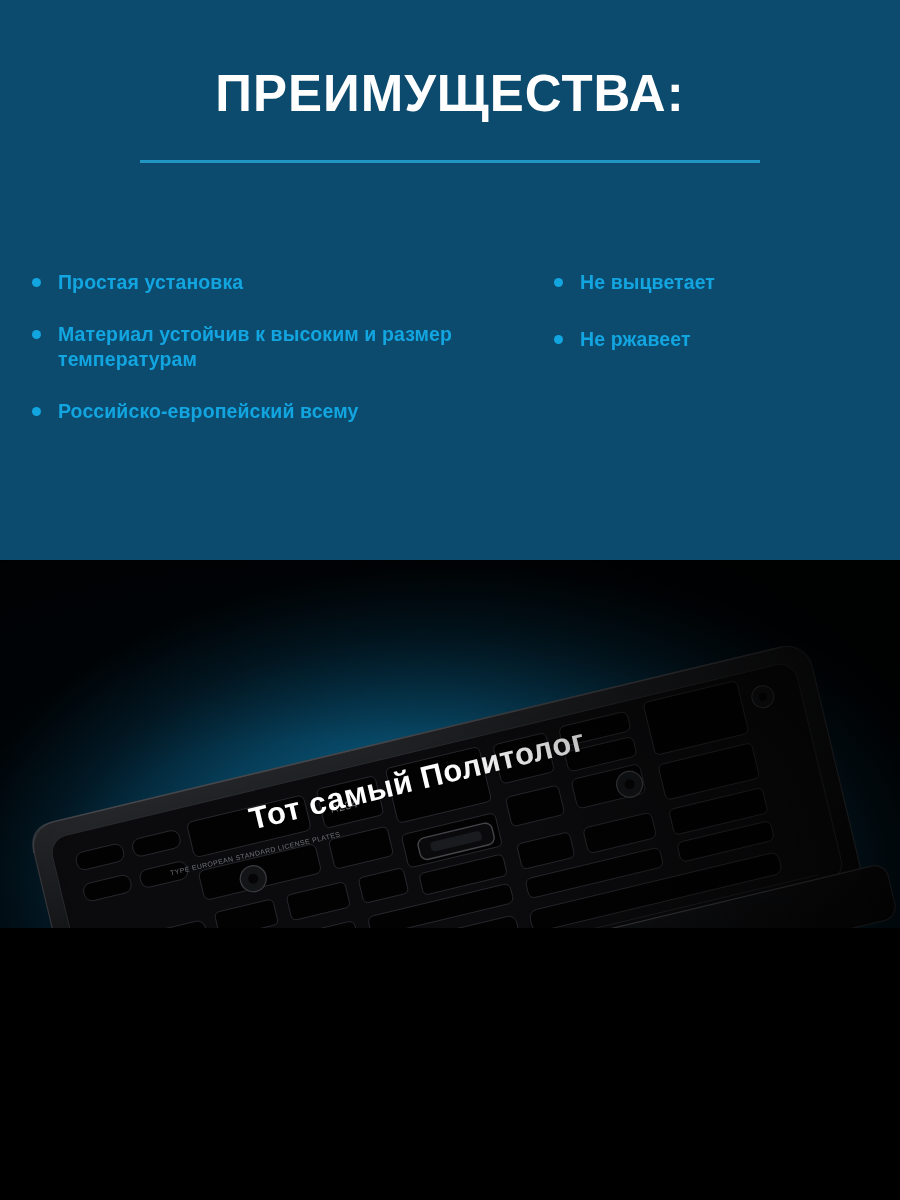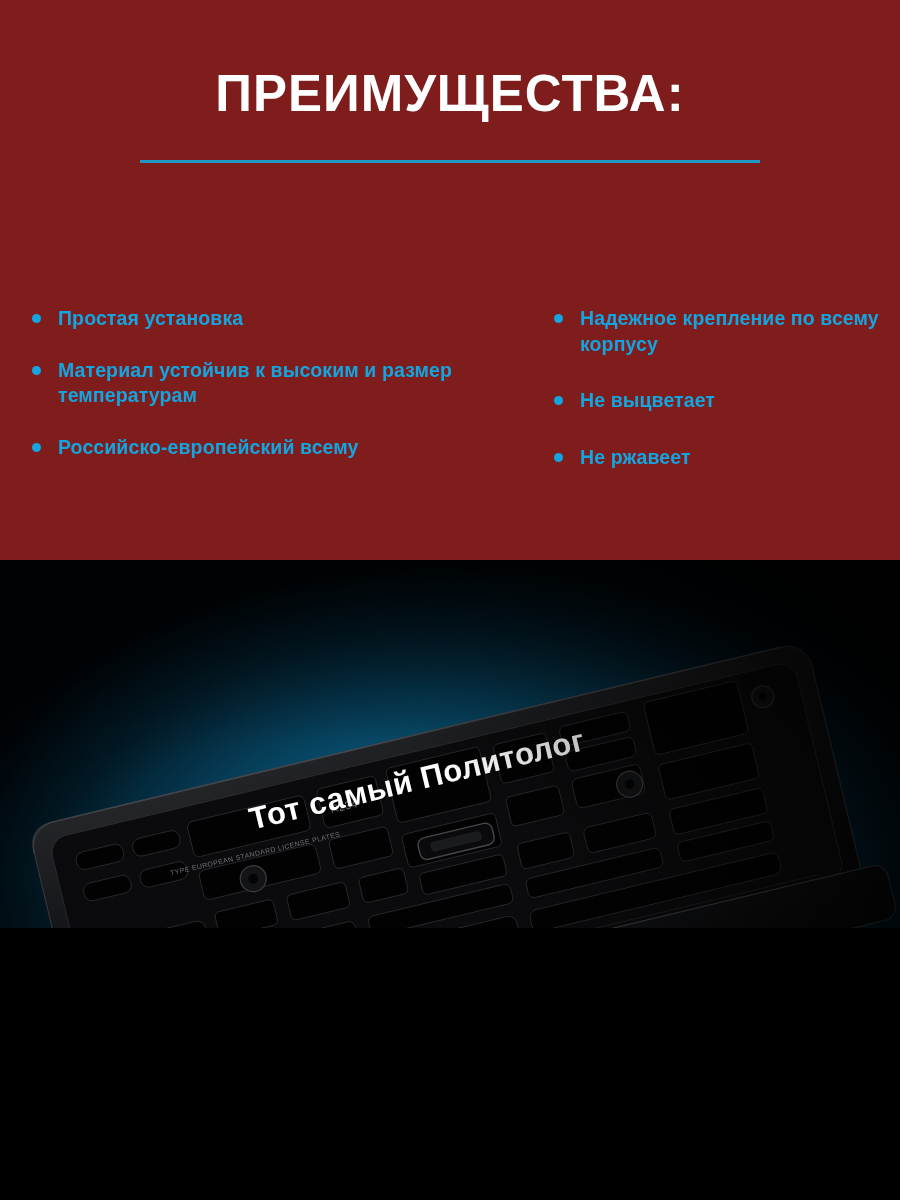--- a/index.html
+++ b/index.html
@@ -7,21 +7,21 @@
     padding: 0;
     background: #000;
   }
   body {
     font-family: "Liberation Sans", sans-serif;
   }
   .page {
     position: relative;
     width: 900px;
     height: 928px;
-    background: #7f1d1d;
+    background: #0c4a6e;
     overflow: hidden;
   }
 
   
   .header {
     position: absolute;
     top: 0;
     left: 0;
     width: 900px;
     height: 250px;
@@ -47,21 +47,20 @@
     background: #2196c4;
   }
 
   
   .benefits {
     position: absolute;
     top: 270px;
     left: 0;
     width: 900px;
     height: 290px;
-    margin-top: 36px;
   }
   .col {
     position: absolute;
     top: 0;
   }
   .col-left { left: 26px; width: 480px; }
   .col-right { left: 548px; width: 340px; }
 
   .item {
     position: relative;
@@ -166,24 +165,20 @@
         <span class="bullet"></span>
         <span>Материал устойчив к высоким и размер температурам</span>
       </div>
       <div class="item">
         <span class="bullet"></span>
         <span>Российско-европейский всему</span>
       </div>
     </div>
 
     <div class="col col-right">
-      <div class="item">
-        <span class="bullet"></span>
-        <span>Надежное крепление по всему корпусу</span>
-      </div>
       <div class="item">
         <span class="bullet"></span>
         <span>Не выцветает</span>
       </div>
       <div class="item">
         <span class="bullet"></span>
         <span>Не ржавеет</span>
       </div>
     </div>
 

